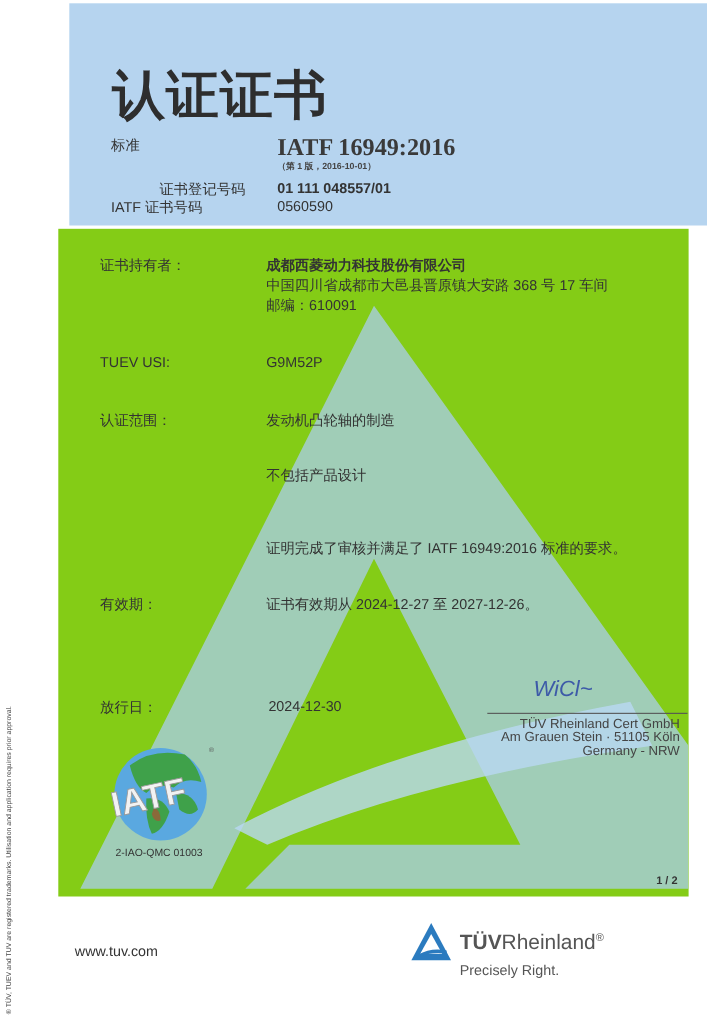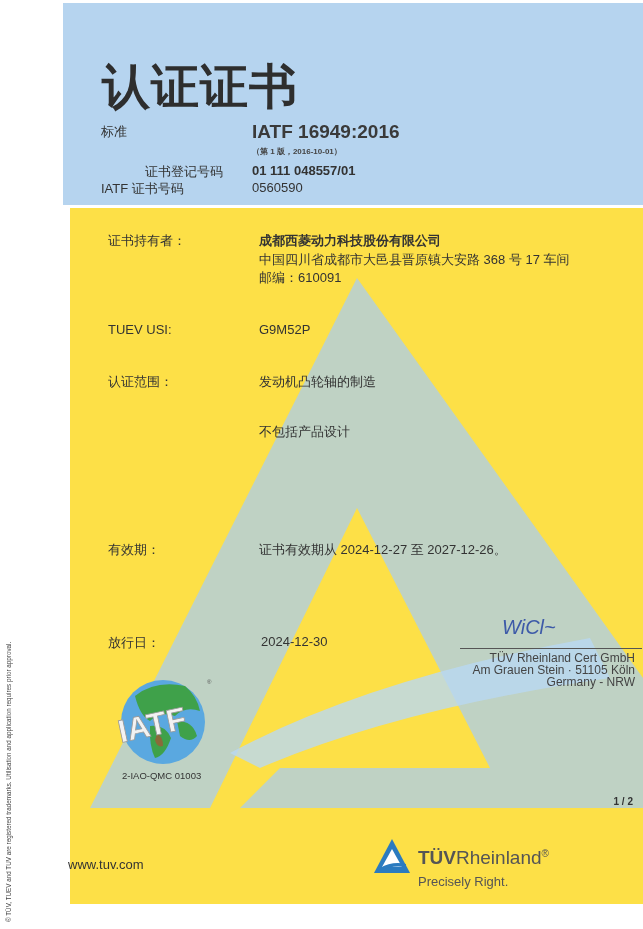--- a/index.html
+++ b/index.html
@@ -16,32 +16,32 @@
     }
     .side-wrap { position:absolute; left:0; top:597px; width:20px; height:330px; }
     .side-wrap .side-note { left:5px; top:325px; transform:rotate(-90deg); transform-origin:0 0; }
 
     .panel-top {
       position:absolute; left:63px; top:3px; width:573px; height:202px;
       background:#b6d4ef;
       padding-left:22px;
     }
     .panel-bottom {
-      position:absolute; left:70px; top:208px; width:573px; height:696px;
-      background:#fde047; overflow:hidden;
+      position:absolute; left:53px; top:208px; width:573px; height:607px;
+      background:#84cc16; overflow:hidden;
     }
     .watermark { position:absolute; left:0; top:0; width:573px; height:607px; }
 
     .title {
       position:absolute; left:39px; top:52px; font-size:48px; font-weight:bold;
       letter-spacing:1px; color:#2e2e2e; font-family:"DejaVu Sans", sans-serif;
     }
     .lbl { position:absolute; font-size:13px; color:#333; }
     .val { position:absolute; font-size:13px; color:#333; }
-    .std { font-size:19px; font-weight:bold; color:#3a3a3a; }
+    .std { font-size:22px; font-weight:bold; color:#3a3a3a;font-family:Liberation Serif, serif; }
     .std-sub { font-size:8px; font-weight:bold; color:#444; }
     .bold { font-weight:bold; }
 
     .sig-line { position:absolute; left:390px; top:440px; width:182px; height:1px; background:#555; }
     .sig-text { position:absolute; right:8px; top:444px; text-align:right; font-size:12px; color:#444; line-height:12px; }
     .signature { position:absolute; left:432px; top:408px; font-size:20px; font-style:italic; color:#3d5aa8; font-family:Liberation Sans, sans-serif; }
 
     .iatf-logo { position:absolute; left:35px; top:458px; width:110px; height:110px; }
     .iatf-code { position:absolute; left:52px; top:562px; font-size:9.5px; color:#333; }
     .page-num { position:absolute; right:10px; top:588px; font-size:10px; color:#333; font-weight:bold; }
@@ -85,20 +85,21 @@
   <div class="val" style="left:189px;top:43px;">中国四川省成都市大邑县晋原镇大安路 368 号 17 车间</div>
   <div class="val" style="left:189px;top:61px;">邮编：610091</div>
 
   <div class="lbl" style="left:38px;top:114px;">TUEV USI:</div>
   <div class="val" style="left:189px;top:114px;">G9M52P</div>
 
   <div class="lbl" style="left:38px;top:165px;">认证范围：</div>
   <div class="val" style="left:189px;top:165px;">发动机凸轮轴的制造</div>
   <div class="val" style="left:189px;top:215px;">不包括产品设计</div>
 
+  <div class="val" style="left:189px;top:282px;">证明完成了审核并满足了 IATF 16949:2016 标准的要求。</div>
 
   <div class="lbl" style="left:38px;top:333px;">有效期：</div>
   <div class="val" style="left:189px;top:333px;">证书有效期从  2024-12-27 至  2027-12-26。</div>
 
   <div class="lbl" style="left:38px;top:426px;">放行日：</div>
   <div class="val" style="left:191px;top:426px;">2024-12-30</div>
 
   <div class="signature">WiCl~</div>
   <div class="sig-line"></div>
   <div class="sig-text">

